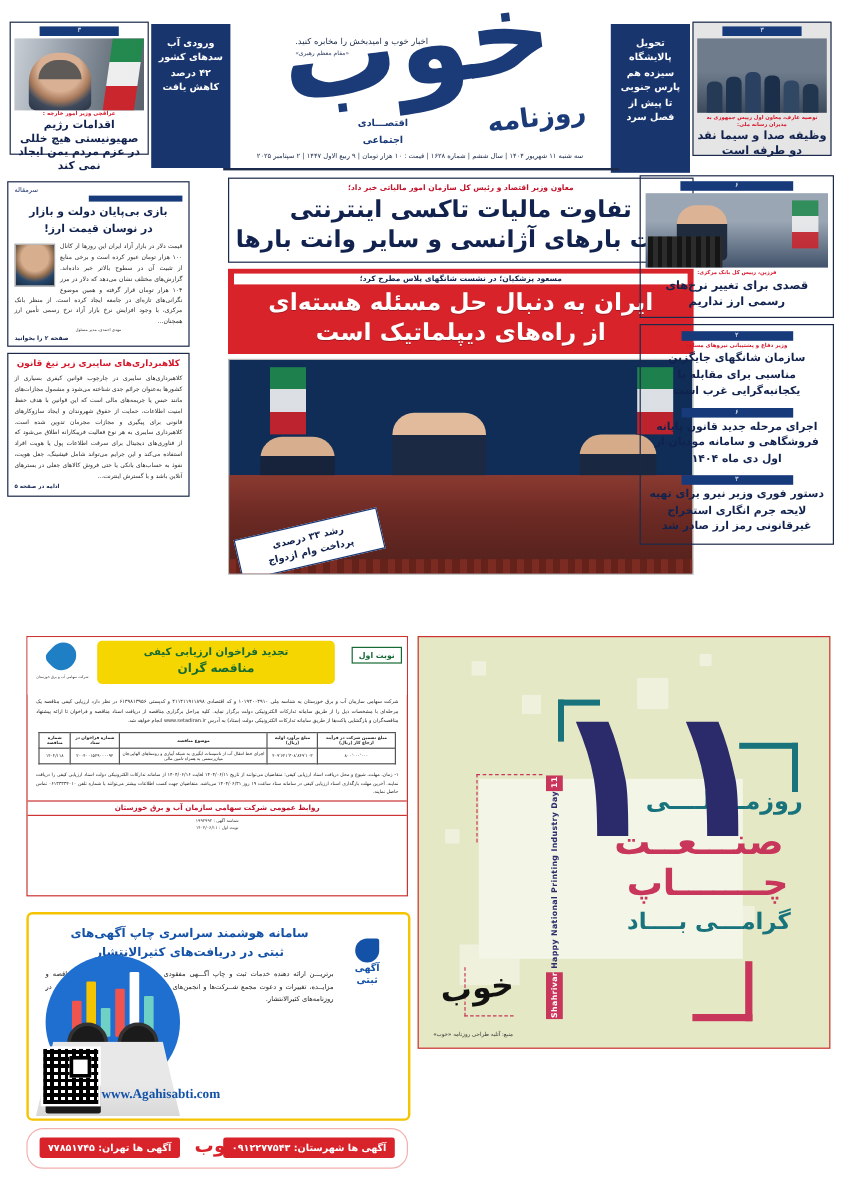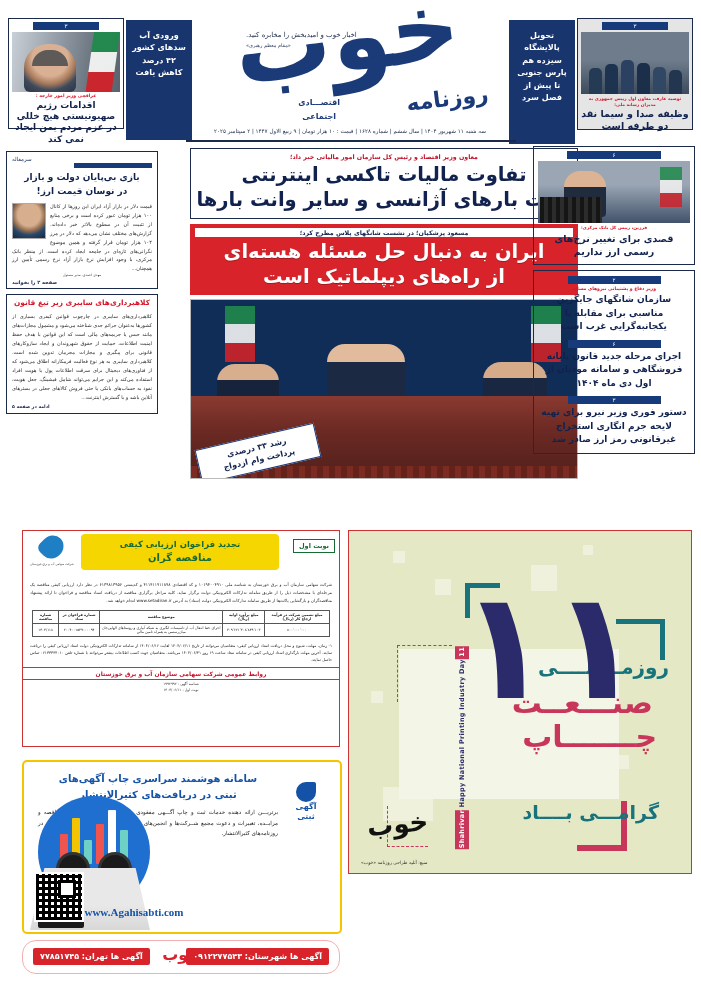--- a/index.html
+++ b/index.html
@@ -419,21 +419,21 @@
       <div class="corner" style="right:22px;top:84px;width:44px;height:36px;border-top:5px solid #19737c;border-right:5px solid #19737c;"></div>
       <div class="corner" style="left:44px;top:110px;width:54px;height:56px;border-top:1.5px dashed #c8365b;border-left:1.5px dashed #c8365b;"></div>
       <div class="corner" style="right:60px;bottom:18px;width:44px;height:44px;border-bottom:6px solid #c8365b;border-right:6px solid #c8365b;"></div>
       <div class="corner" style="left:34px;bottom:22px;width:40px;height:40px;border-bottom:1.5px dashed #c8365b;border-left:1.5px dashed #c8365b;"></div>
 
       <div class="sq" style="left:46px;top:114px;width:220px;height:150px;background:#f3f5e6;"></div>
 
       <div class="word" style="right:18px;top:120px;font-size:20px;color:#19737c;">روزمــــلــــی</div>
       <div class="word" style="right:34px;top:150px;font-size:30px;color:#c8365b;">صنـــعــت</div>
       <div class="word" style="right:30px;top:184px;font-size:30px;color:#c8365b;">چـــــــاپ</div>
-      <div class="word" style="right:28px;top:222px;font-size:19px;color:#19737c;margin-top:44px;">گرامـــی بــــاد</div>
+      <div class="word" style="right:28px;top:222px;font-size:19px;color:#19737c;">گرامـــی بــــاد</div>
 
       <div class="eleven" style="left:106px;top:36px;">۱۱</div>
 
       <div class="poster-en">
         <span class="enbadge">11 Shahrivar</span>
         <span>Happy National</span>
         <span>Printing Industry Day</span>
       </div>
 
       <div class="poster-khoob">خوب</div>

